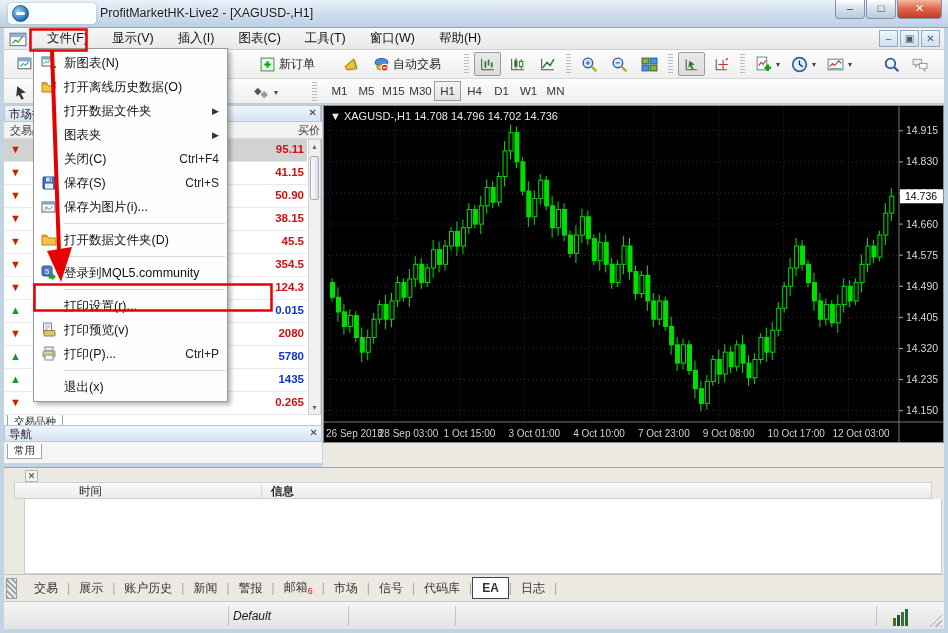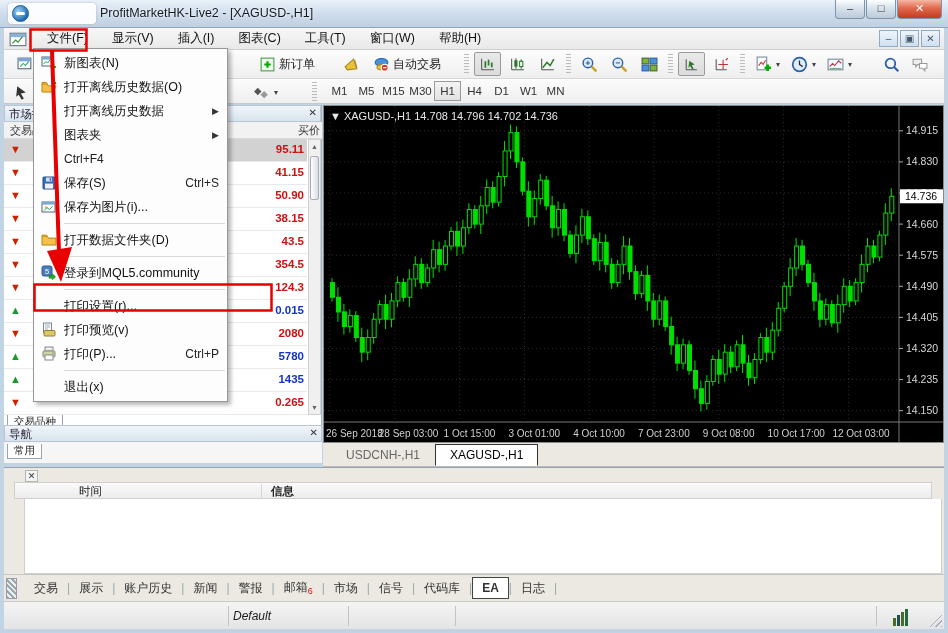--- a/index.html
+++ b/index.html
@@ -315,21 +315,21 @@
         <div class="mw-row">
           <span class="mw-arrow red" style="color: rgb(204, 34, 0);">▼</span>
           <span class="mw-price red">50.90</span>
         </div>
         <div class="mw-row">
           <span class="mw-arrow red" style="color: rgb(204, 34, 0);">▼</span>
           <span class="mw-price red">38.15</span>
         </div>
         <div class="mw-row">
           <span class="mw-arrow red" style="color: rgb(204, 34, 0);">▼</span>
-          <span class="mw-price red">43.5</span>
+          <span class="mw-price red">45.5</span>
         </div>
         <div class="mw-row">
           <span class="mw-arrow red" style="color: rgb(204, 34, 0);">▼</span>
           <span class="mw-price red">354.5</span>
         </div>
         <div class="mw-row">
           <span class="mw-arrow red" style="color: rgb(204, 34, 0);">▼</span>
           <span class="mw-price red">124.3</span>
         </div>
         <div class="mw-row">
@@ -609,24 +609,20 @@
         <text x="54.8" y="331" fill="#d0d0d0" font-size="10">28 Sep 03:00</text>
         <text x="119.6" y="331" fill="#d0d0d0" font-size="10">1 Oct 15:00</text>
         <text x="184.39999999999998" y="331" fill="#d0d0d0" font-size="10">3 Oct 01:00</text>
         <text x="249.2" y="331" fill="#d0d0d0" font-size="10">4 Oct 10:00</text>
         <text x="314" y="331" fill="#d0d0d0" font-size="10">7 Oct 23:00</text>
         <text x="378.79999999999995" y="331" fill="#d0d0d0" font-size="10">9 Oct 08:00</text>
         <text x="443.59999999999997" y="331" fill="#d0d0d0" font-size="10">10 Oct 17:00</text>
         <text x="508.4" y="331" fill="#d0d0d0" font-size="10">12 Oct 03:00</text>
         <text x="6" y="14" fill="#e8e8e8" font-size="11">▼ XAGUSD-,H1 14.708 14.796 14.702 14.736</text>
       </svg>
-    <div class="chart-tabs" id="chart-tabs">
-        <span class="ctab">USDCNH-,H1</span>
-        <span class="ctab active">XAGUSD-,H1</span>
-      </div>
   </div>
 
   <div class="terminal">
     <div class="term-close">✕</div>
     <div class="term-header">
       <span class="th-time">时间</span>
       <span class="th-div"></span>
       <span class="th-info">信息</span>
     </div>
     <div class="term-body"></div>
@@ -685,30 +681,31 @@
       <div class="mi">
         <span class="mic"><svg viewBox="0 0 16 16">
             <path d="M1 5h5l1.3 1.8H15L12.6 13H1z" fill="#f6c14a" stroke="#b8860b"></path>
             <path d="M1 5V3.6h4.4l1 1.4" fill="#e8b23a" stroke="#b8860b"></path>
             <path d="M12 3.5c2-1.5 3 .5 2.4 1.6" stroke="#2a7a2a" fill="none" stroke-width="1.3"></path>
           </svg></span>
         <span class="mlabel">打开离线历史数据(O)</span>
       </div>
       <div class="mi">
         <span class="mic"></span>
-        <span class="mlabel">打开离线历史数据</span>
+        <span class="mlabel">打开数据文件夹</span>
         <span class="msub">▶</span>
       </div>
       <div class="mi">
         <span class="mic"></span>
         <span class="mlabel">图表夹</span>
         <span class="msub">▶</span>
       </div>
       <div class="mi">
         <span class="mic"></span>
+        <span class="mlabel">关闭(C)</span>
         <span class="msc">Ctrl+F4</span>
       </div>
       <div class="mi">
         <span class="mic"><svg viewBox="0 0 16 16">
             <rect x="2" y="2" width="12" height="12" rx="1" fill="#3a6ec0" stroke="#234a80"></rect>
             <rect x="5" y="2.5" width="6" height="4" fill="#d8e0ea"></rect>
             <rect x="8.6" y="3.2" width="1.6" height="2.6" fill="#3a6ec0"></rect>
             <rect x="4" y="8.6" width="8" height="5" fill="#eef2f8"></rect>
           </svg></span>
         <span class="mlabel">保存(S)</span>

